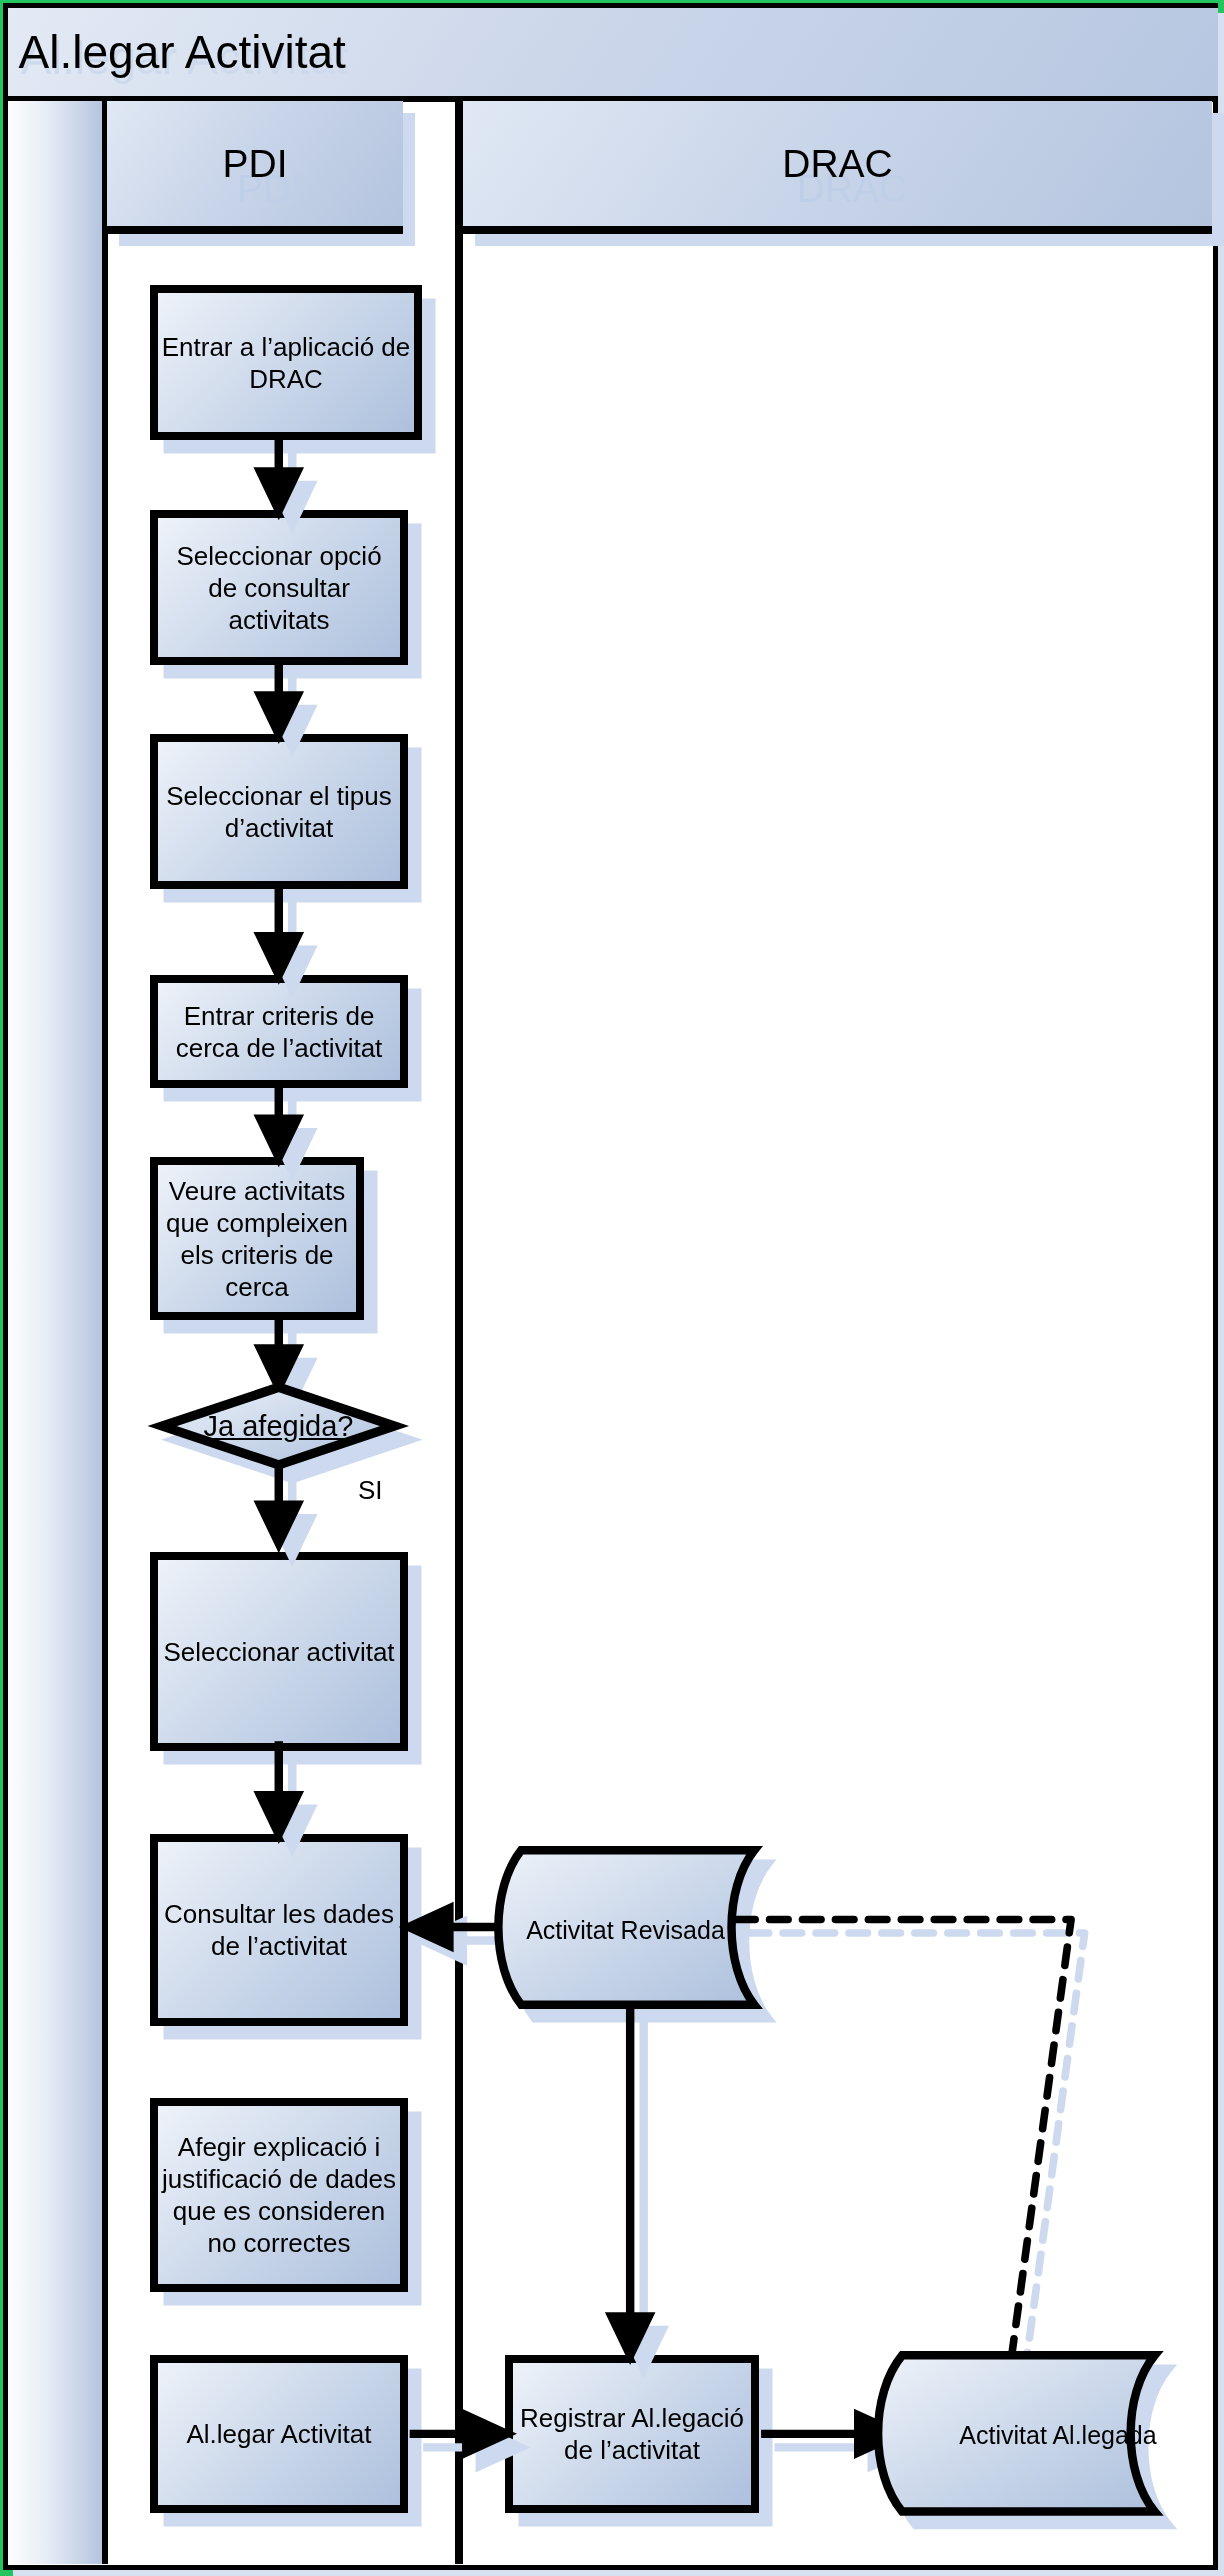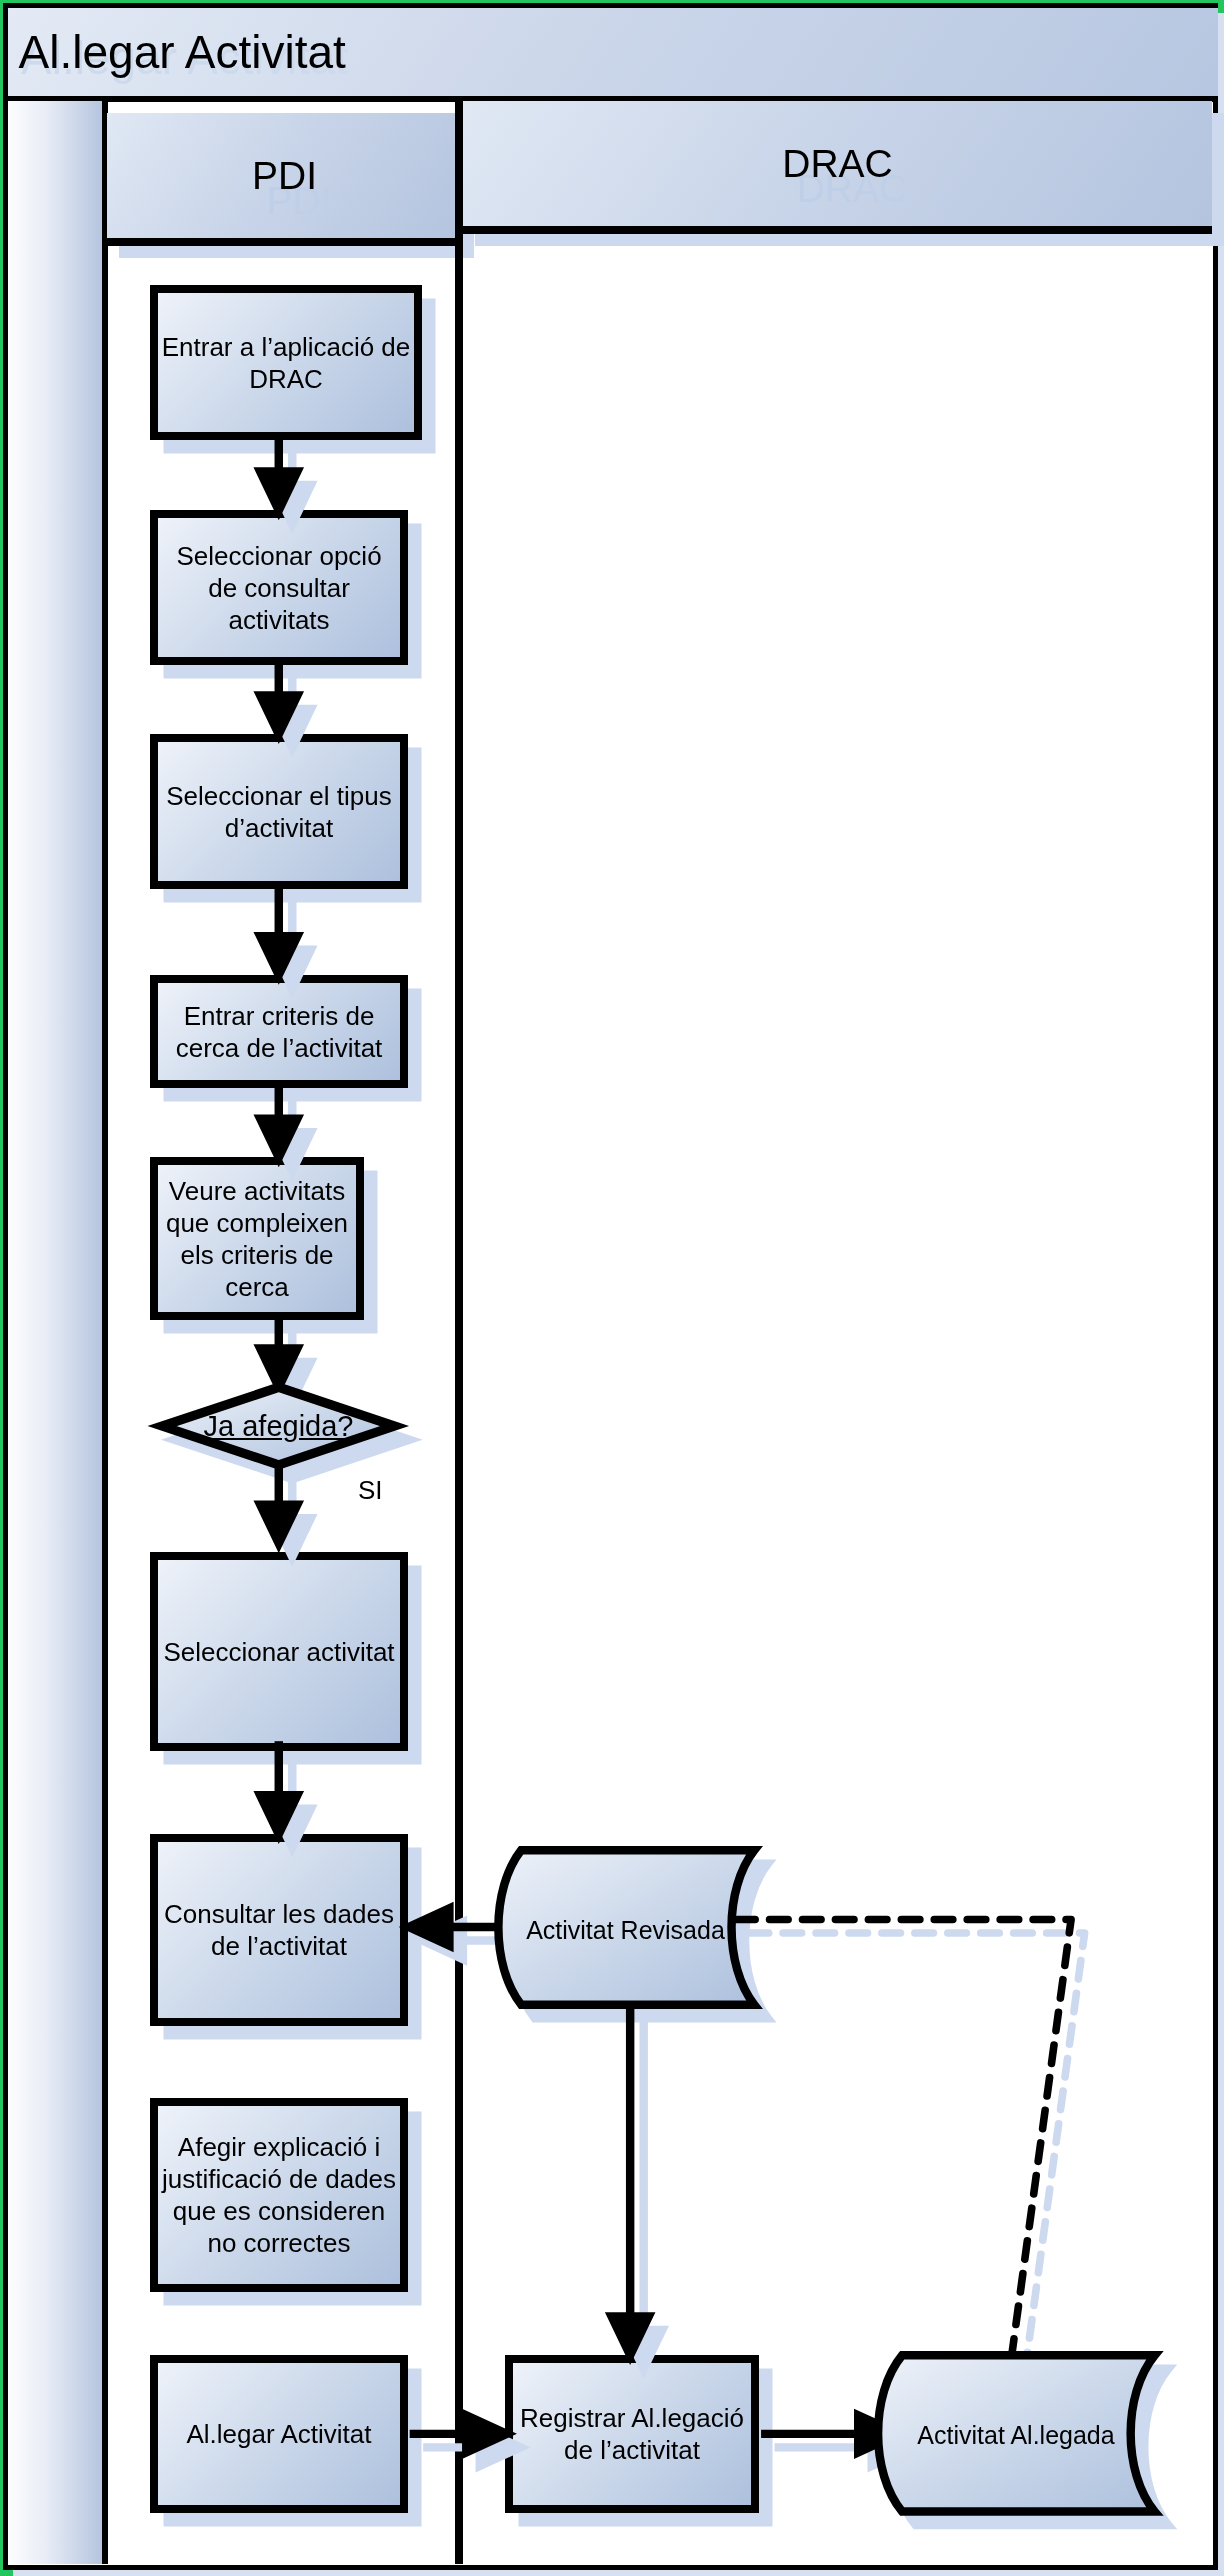--- a/index.html
+++ b/index.html
@@ -12,21 +12,21 @@
   .title-bar{position:absolute;left:7.6px;top:7.6px;width:1210px;height:94px;box-sizing:border-box;
         border-bottom:6.8px solid #000;background:linear-gradient(125deg,#e3eaf5 0%,#ccd7ea 45%,#b7c7e1 100%);
         display:flex;align-items:center;}
   .title-bar span{font-size:46px;letter-spacing:0px;padding-left:11px;text-shadow:2.5px 6px 0 #cdd9ec;}
   .spine{position:absolute;left:7.6px;top:101px;width:100px;height:2463px;box-sizing:border-box;
         border-right:6px solid #000;background:linear-gradient(90deg,#fcfdfe 0%,#e8edf6 40%,#b5c5df 100%);}
   .lane-header{position:absolute;top:101px;height:133px;box-sizing:border-box;border-bottom:8.4px solid #000;
         background:linear-gradient(125deg,#e0e8f4 0%,#c9d5e9 45%,#b4c4df 100%);
         display:flex;align-items:center;justify-content:center;box-shadow:12px 12px 0 #ccd9ee;}
   .lane-header span{font-size:39px;text-shadow:14.4px 24.5px 0 #bfcfe8;}
-  .hdr-pdi{left:107px;width:355px;margin-top:12px;}
+  .hdr-pdi{left:107px;width:296px;}
   .hdr-drac{left:463px;width:749px;}
   .divider{position:absolute;left:455px;top:101px;width:8.4px;height:2463px;background:#000;}
 
   
   .pbox{position:absolute;box-sizing:border-box;border:8.4px solid #000;
         background:linear-gradient(135deg,#eef2f9 0%,#cfdbec 45%,#adc0dd 100%);
         box-shadow:13.5px 13.5px 0 #ccd9ee;
         display:flex;align-items:center;justify-content:center;text-align:center;
         font-size:26px;line-height:32px;padding:3.4px;}
   .b1{left:150px;top:285px;width:272px;height:155px;}
@@ -39,21 +39,21 @@
   .b9{left:150px;top:2098px;width:258px;height:194px;}
   .b10{left:150px;top:2355px;width:258px;height:158px;}
   .breg{left:505px;top:2355px;width:254px;height:158px;}
 
   
   .shape-label{position:absolute;display:flex;align-items:center;justify-content:center;
         text-align:center;font-size:25px;line-height:34px;pointer-events:none;}
   .lbl-decision{left:152px;top:1387px;width:253px;height:78px;font-size:29px;text-decoration:underline;}
   .lbl-si{left:314px;top:1473px;width:68px;height:34px;font-size:26px;justify-content:flex-start;margin-left:44px;}
   .lbl-ds1{left:520px;top:1855px;width:211px;height:150px;}
-  .lbl-ds2{left:906px;top:2361px;width:220px;height:148px;text-align:right;}
+  .lbl-ds2{left:948px;top:2361px;width:220px;height:148px;text-align:right;}
 
   .svg-layer{position:absolute;left:0;top:0;width:1224px;height:2576px;pointer-events:none;}
 </style>
 </head>
 <body>
 
 <div id="canvas">
 
   <div class="pool"></div>
 

